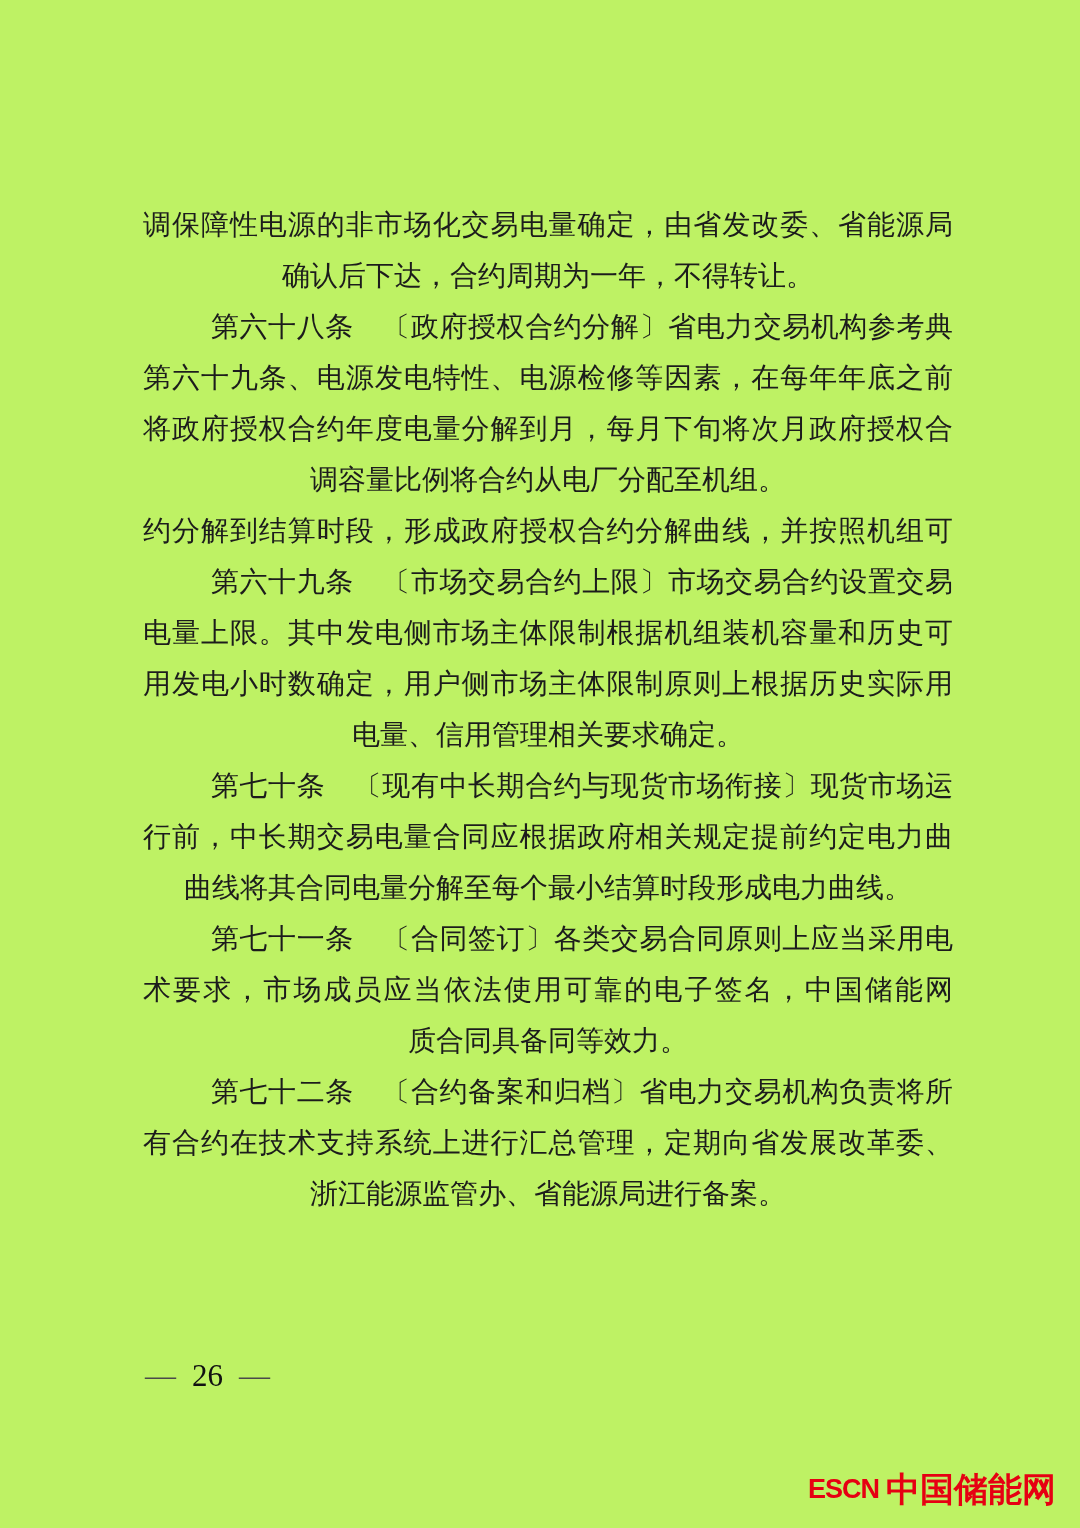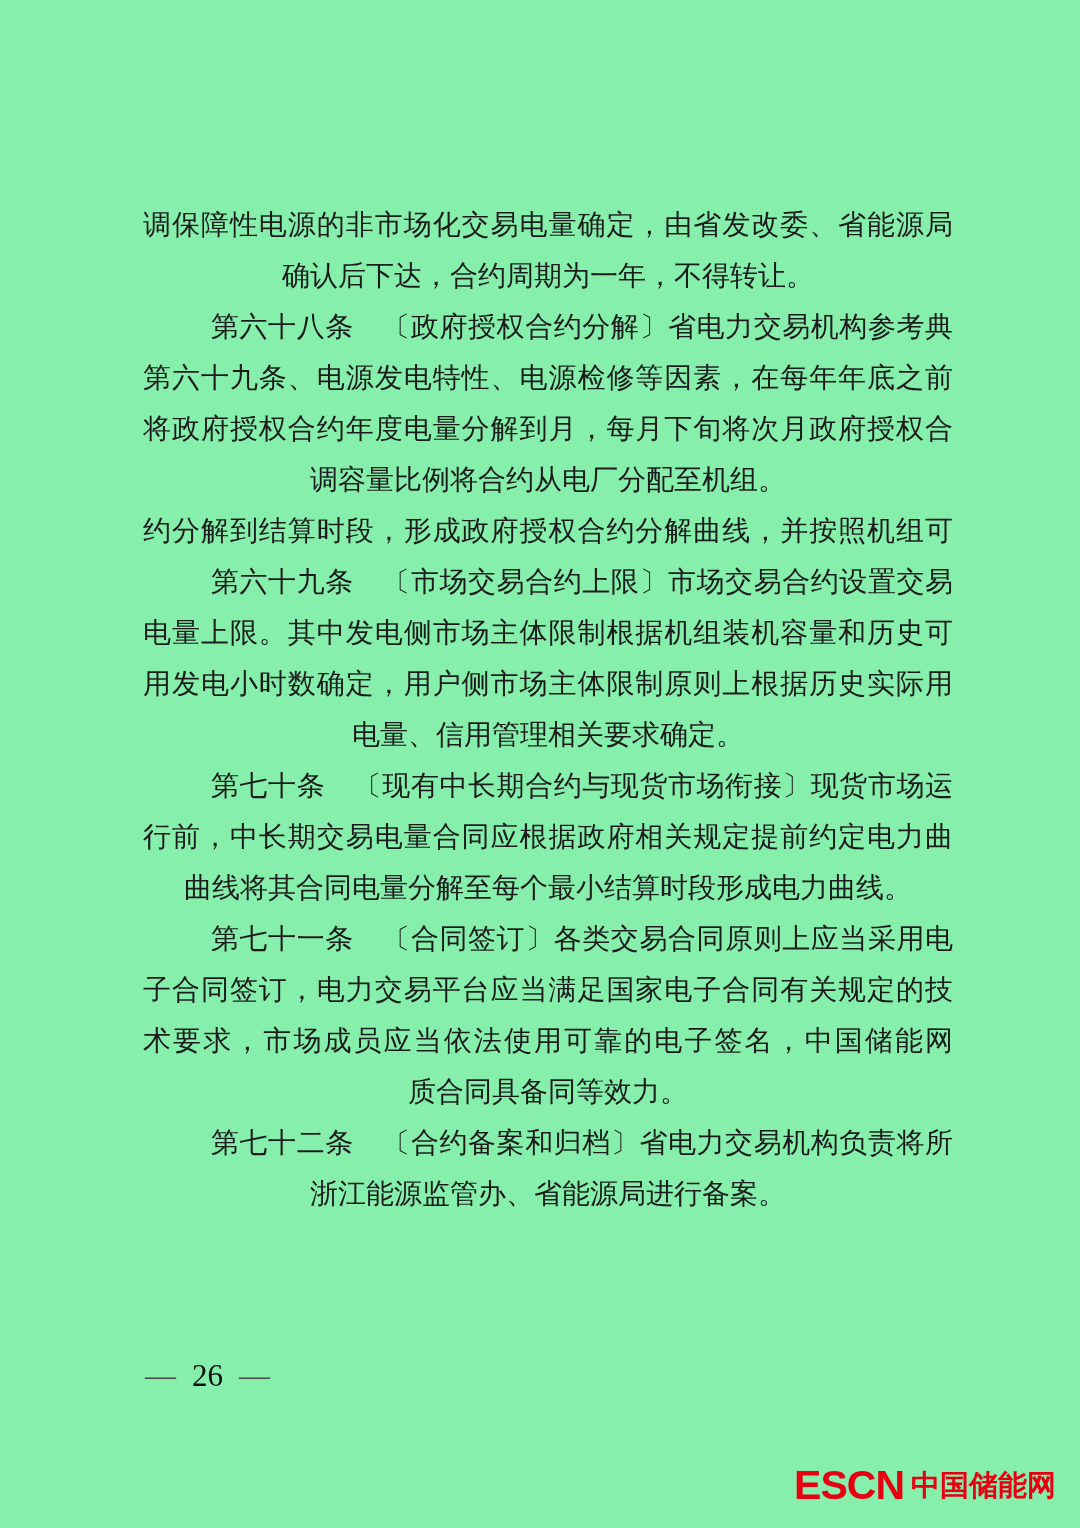--- a/index.html
+++ b/index.html
@@ -1,20 +1,20 @@
 <!DOCTYPE html>
 <html><head>
 <meta charset="utf-8">
 <style>
   html, body { margin: 0; padding: 0; background: #ffffff; }
   .page {
     position: relative;
     width: 1080px;
     height: 1528px;
-    background: #86efac;
+    background: #bef264;
     overflow: hidden;
     font-family: "Liberation Serif", serif;
   }
   .doc-text {
     position: absolute;
     left: 143px;
     top: 199px;
     width: 810px;
     color: #1c1c1c;
   }
@@ -56,28 +56,28 @@
     right: 24px;
     bottom: 22px;
     display: flex;
     align-items: center;
     color: #e60012;
     white-space: nowrap;
   }
   .logo .latin {
     font-family: "Liberation Sans", sans-serif;
     font-weight: 800;
-    font-size: 41px;
+    font-size: 27px;
     letter-spacing: -1px;
     line-height: 1;
   }
   .logo .cjk {
     font-family: "Liberation Sans", sans-serif;
     font-weight: 700;
-    font-size: 29px;
+    font-size: 34px;
     line-height: 1;
     margin-left: 7px;
   }
 </style>
 </head>
 <body>
 
 <div class="page">
 
   <div class="doc-text">
@@ -89,24 +89,24 @@
     <div class="line ll">调容量比例将合约从电厂分配至机组。</div>
     <div class="line jl">约分解到结算时段，形成政府授权合约分解曲线，并按照机组可</div>
     <div class="line jl indent">第六十九条　〔市场交易合约上限〕市场交易合约设置交易</div>
     <div class="line jl">电量上限。其中发电侧市场主体限制根据机组装机容量和历史可</div>
     <div class="line jl">用发电小时数确定，用户侧市场主体限制原则上根据历史实际用</div>
     <div class="line ll">电量、信用管理相关要求确定。</div>
     <div class="line jl indent">第七十条　〔现有中长期合约与现货市场衔接〕现货市场运</div>
     <div class="line jl">行前，中长期交易电量合同应根据政府相关规定提前约定电力曲</div>
     <div class="line ll">曲线将其合同电量分解至每个最小结算时段形成电力曲线。</div>
     <div class="line jl indent">第七十一条　〔合同签订〕各类交易合同原则上应当采用电</div>
-    <div class="line jl">子合同签订，电力交易平台应当满足国家电子合同有关规定的技</div>
     <div class="line jl">术要求，市场成员应当依法使用可靠的电子签名，中国储能网</div>
     <div class="line ll">质合同具备同等效力。</div>
     <div class="line jl indent">第七十二条　〔合约备案和归档〕省电力交易机构负责将所</div>
+    <div class="line jl">有合约在技术支持系统上进行汇总管理，定期向省发展改革委、</div>
     <div class="line ll">浙江能源监管办、省能源局进行备案。</div>
   </div>
 
   <div class="footer-pageno">
     <span class="dash">—</span>
     <span class="num">26</span>
     <span class="dash">—</span>
   </div>
 
   <div class="logo">

